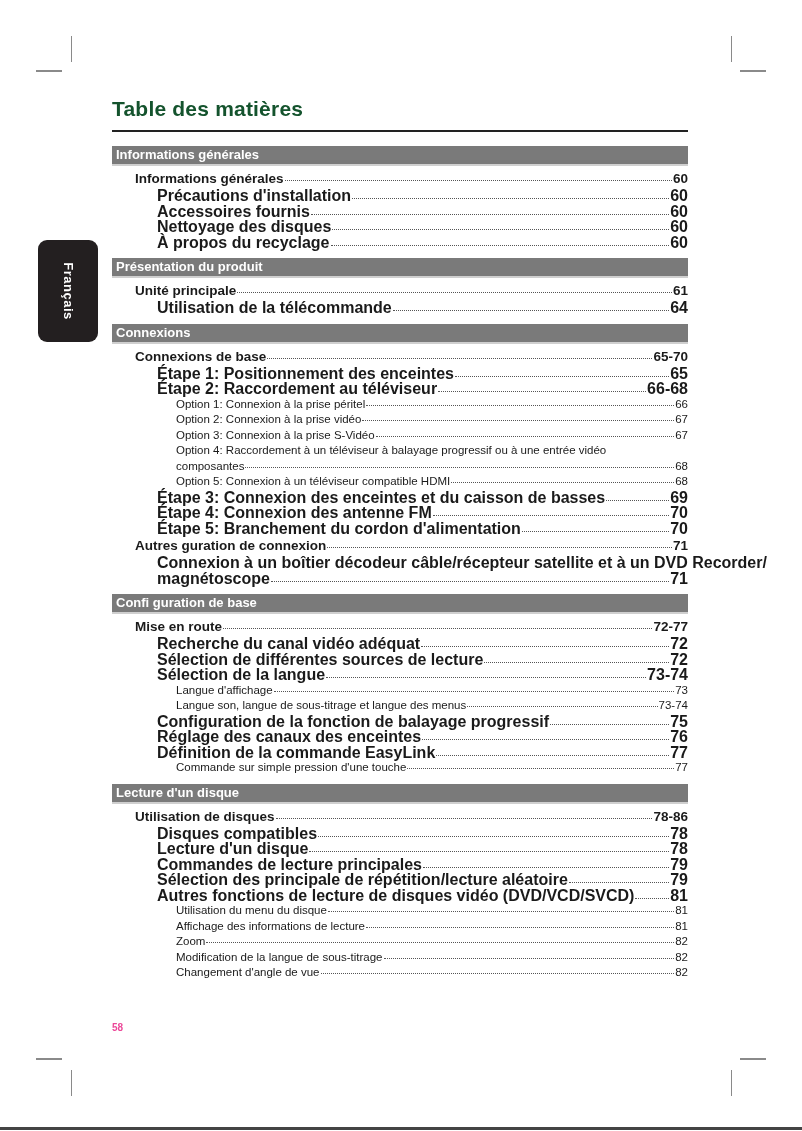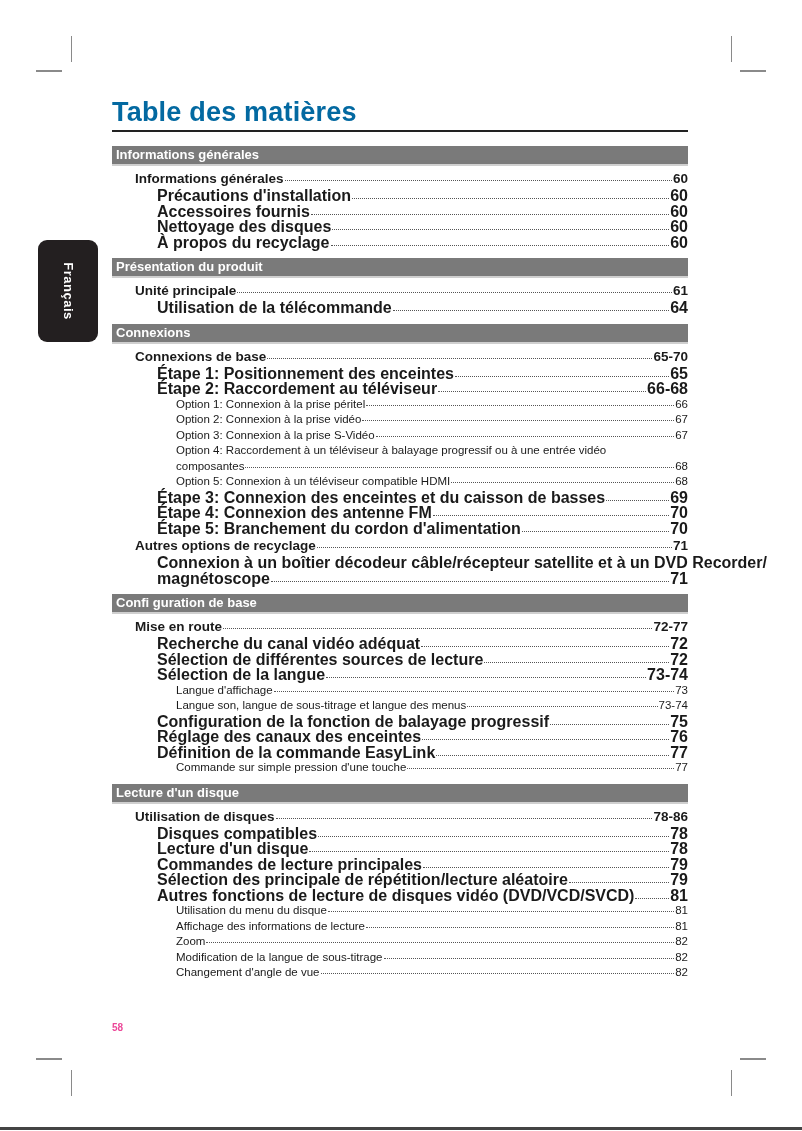--- a/index.html
+++ b/index.html
@@ -7,22 +7,22 @@
     width: 802px; height: 1131px; position: relative; overflow: hidden;
     background: #ffffff; color: #111;
     font-family: "Liberation Sans", sans-serif;
   }
   .crop { position: absolute; background: #8a8a8a; }
   .crop.v { width: 1px; height: 26px; }
   .crop.h { width: 26px; height: 2px; }
 
   .page-title {
     position: absolute; left: 112px; top: 97px;
-    font-size: 27px; font-weight: bold; letter-spacing: 0.2px;
-    color: #0369a1;
+    font-size: 21px; font-weight: bold; letter-spacing: 0.2px;
+    color: #14532d;
   }
   .title-rule {
     position: absolute; left: 112px; top: 130px; width: 576px; height: 2px; background: #222;
   }
 
   .lang-tab {
     position: absolute; left: 38px; top: 240px; width: 60px; height: 102px;
     background: #231f20; border-radius: 9px;
   }
   .lang-tab span {
@@ -180,21 +180,21 @@
         <span class="label">Étape 4: Connexion des antenne FM</span>
         <span class="dots"></span>
         <span class="page">70</span>
       </div>
       <div class="entry lvl2">
         <span class="label">Étape 5: Branchement du cordon d'alimentation</span>
         <span class="dots"></span>
         <span class="page">70</span>
       </div>
       <div class="entry lvl1">
-        <span class="label">Autres options de recyclage </span>
+        <span class="label">Autres guration de connexion </span>
         <span class="dots"></span>
         <span class="page"> 71</span>
       </div>
       <div class="entry lvl2 nodots">
         <span class="label">Connexion à un boîtier décodeur câble/récepteur satellite et à un DVD Recorder/</span>
         <span class="dots"></span>
         <span class="page"></span>
       </div>
       <div class="entry lvl2">
         <span class="label">magnétoscope </span>

